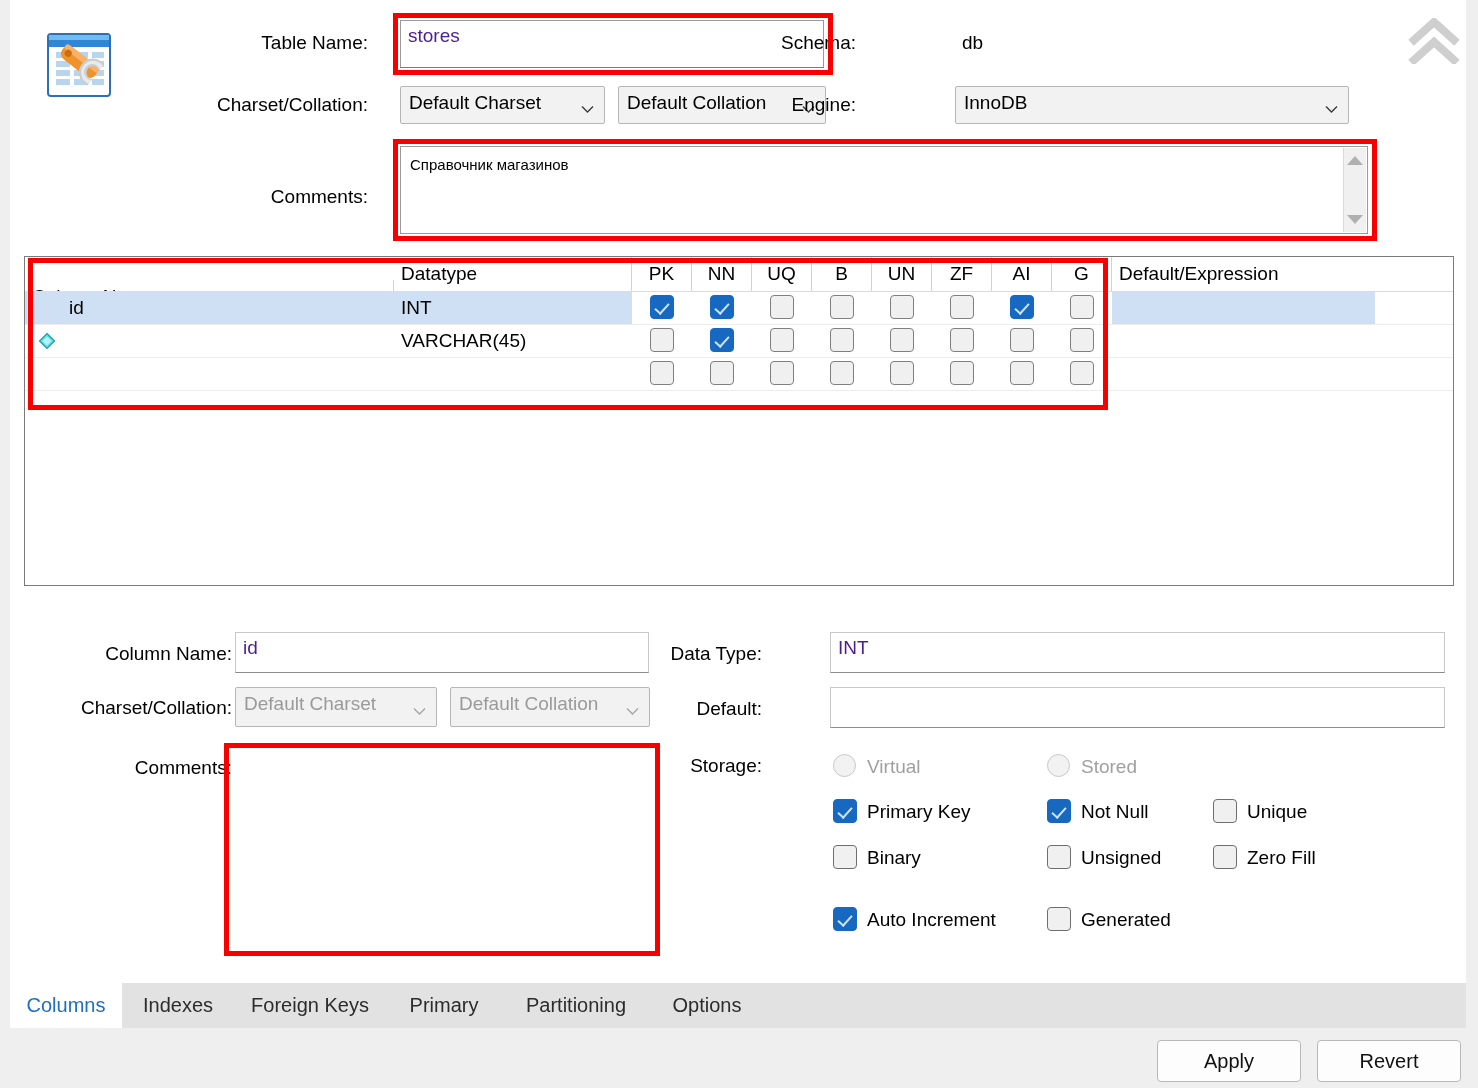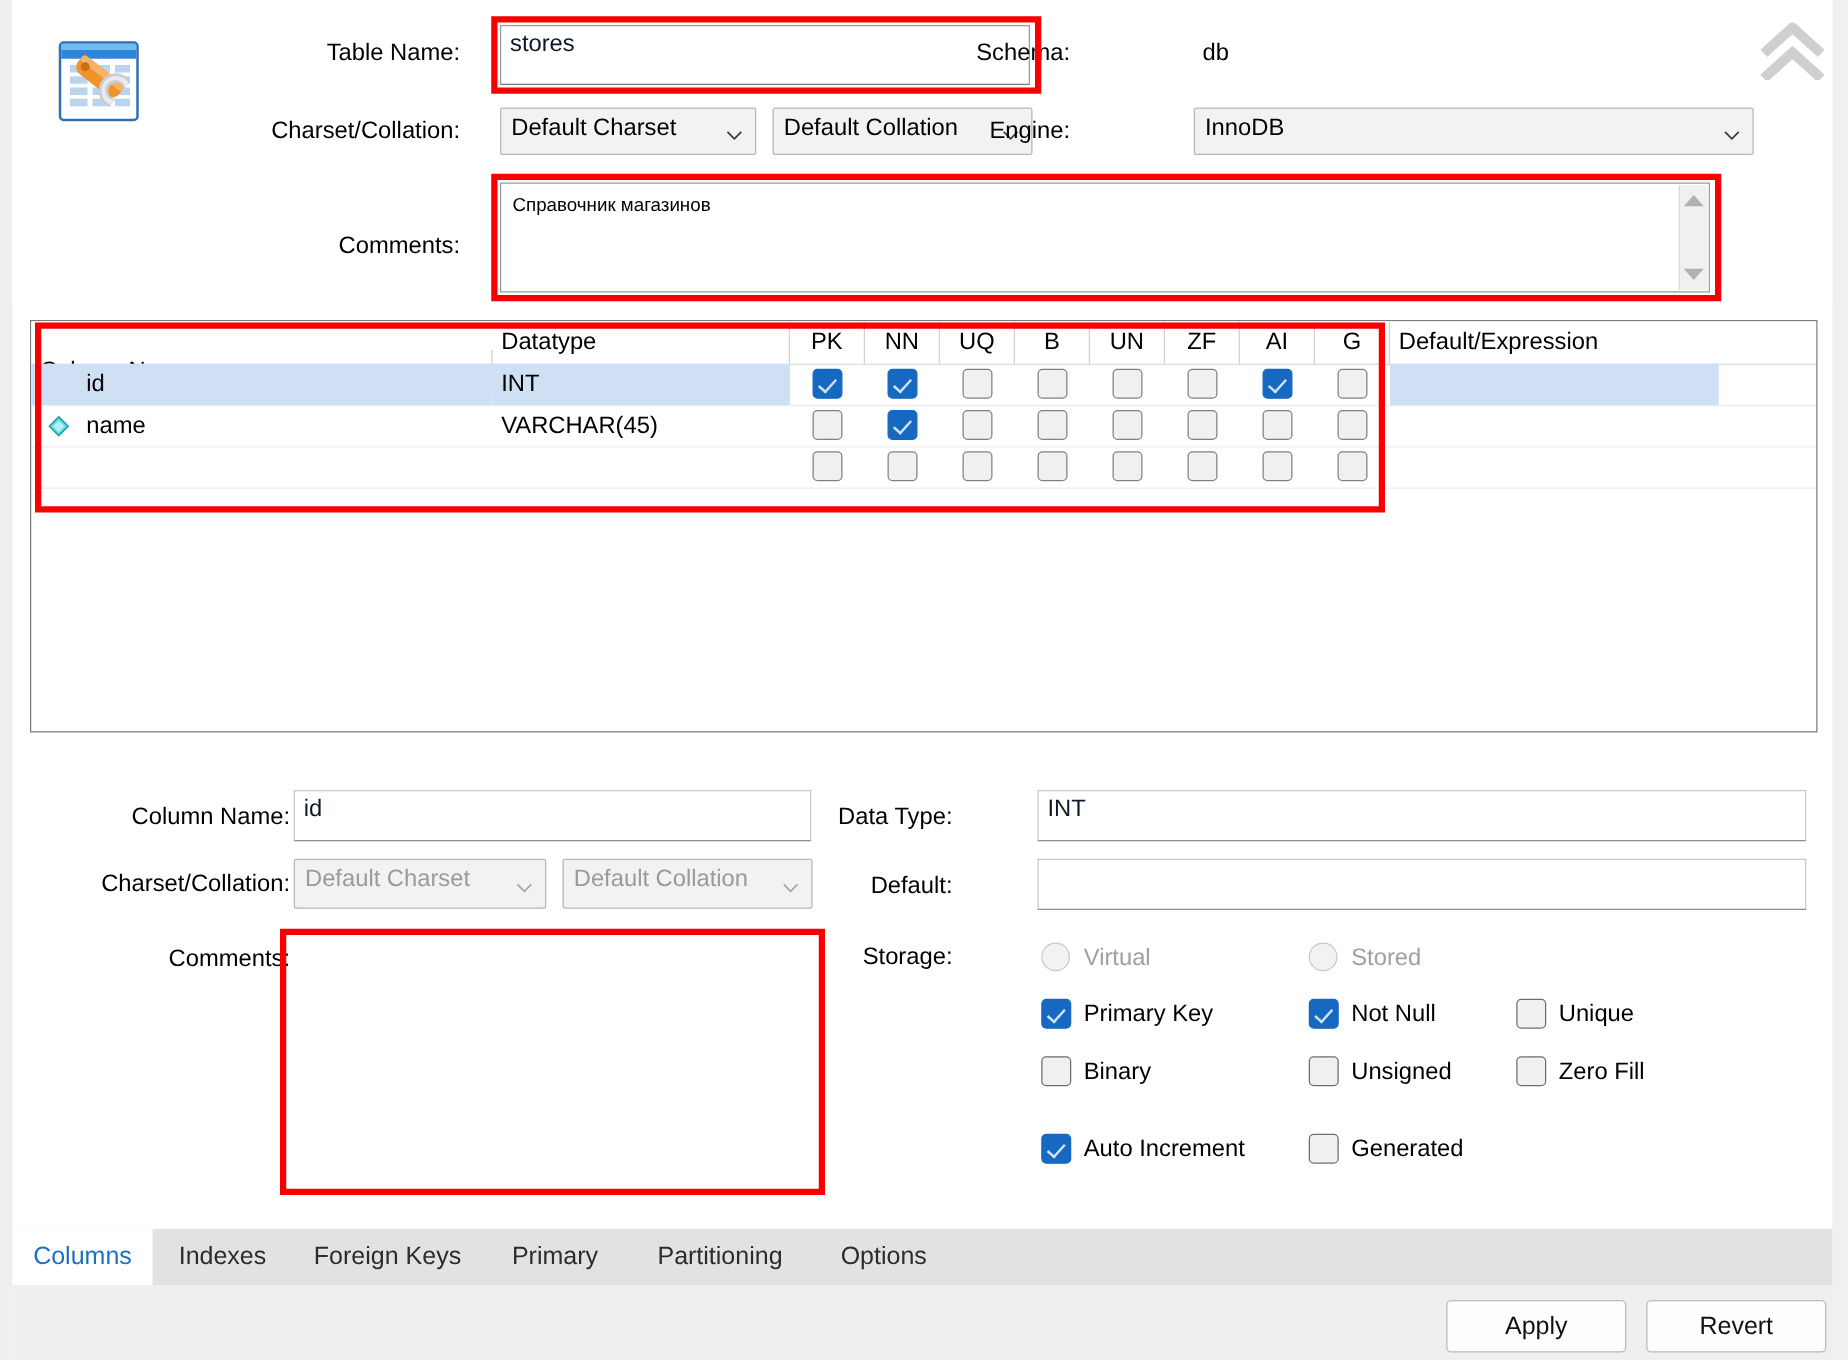--- a/index.html
+++ b/index.html
@@ -50,21 +50,21 @@
     line-height: 22px;
   }
   .fieldbox {
     position: absolute;
     box-sizing: border-box;
     background: #ffffff;
     border: 1px solid #9a9a9a;
     border-bottom-color: #7a7a7a;
     font-size: 19px;
     line-height: 22px;
-    color: #0f172a;
+    color: #4c1d95;
     padding: 4px 7px;
     overflow: hidden;
     white-space: nowrap;
   }
   .redbox {
     position: absolute;
     box-sizing: border-box;
     border: 5px solid #f80000;
     pointer-events: none;
     z-index: 5;
@@ -339,21 +339,21 @@
     <div class="combo" style="left:608px; top:86px; width:208px; height:38px;">
       <span>Default Collation</span>
       <span class="chev">
         <svg width="13" height="13" viewBox="0 0 13 13">
             <path d="M1 4 L6.5 9.5 L12 4" fill="none" stroke="#3a3a3a" stroke-width="1.4"></path>
           </svg>
       </span>
     </div>
 
     <div class="lbl" style="left:700px; top:94px; width:146px;">Engine:</div>
-    <div class="combo wide-engine" style="left:945px; top:86px; width:448px; height:38px;">
+    <div class="combo wide-engine" style="left:945px; top:86px; width:394px; height:38px;">
       <span>InnoDB</span>
       <span class="chev">
         <svg width="13" height="13" viewBox="0 0 13 13">
             <path d="M1 4 L6.5 9.5 L12 4" fill="none" stroke="#3a3a3a" stroke-width="1.4"></path>
           </svg>
       </span>
     </div>
 
     <div class="lbl" style="left:118px; top:186px; width:240px;">Comments:</div>
     <div class="ta" style="left:390px; top:146px; width:968px; height:88px;">
@@ -427,21 +427,20 @@
       <div class="gcell sel dt-cell" style="left:1087px; width:263px;"></div>
     </div>
 
     <div class="grow" style="top:67px;">
       <div class="rowicon">
         <svg width="20" height="20" viewBox="0 0 20 20">
           <polygon points="10,2.5 17.5,10 10,17.5 2.5,10" fill="#5fe0e8" stroke="#1f9aa8" stroke-width="1.2"></polygon>
           <polygon points="10,5.5 14.5,10 10,14.5 5.5,10" fill="#b5f2f6"></polygon>
         </svg>
       </div>
-      <div class="gcell name-cell" style="left:0px; width:369px;">name</div>
       <div class="gcell dt-cell" style="left:369px; width:238px;">VARCHAR(45)</div>
       <div class="gcell" style="left:607px; width:60px;">
           <span class="cbx off" style="left:18px;"></span>
         </div>
       <div class="gcell" style="left:667px; width:60px;">
           <span class="cbx on" style="left:18px;"></span>
         </div>
       <div class="gcell" style="left:727px; width:60px;">
           <span class="cbx off" style="left:18px;"></span>
         </div>

